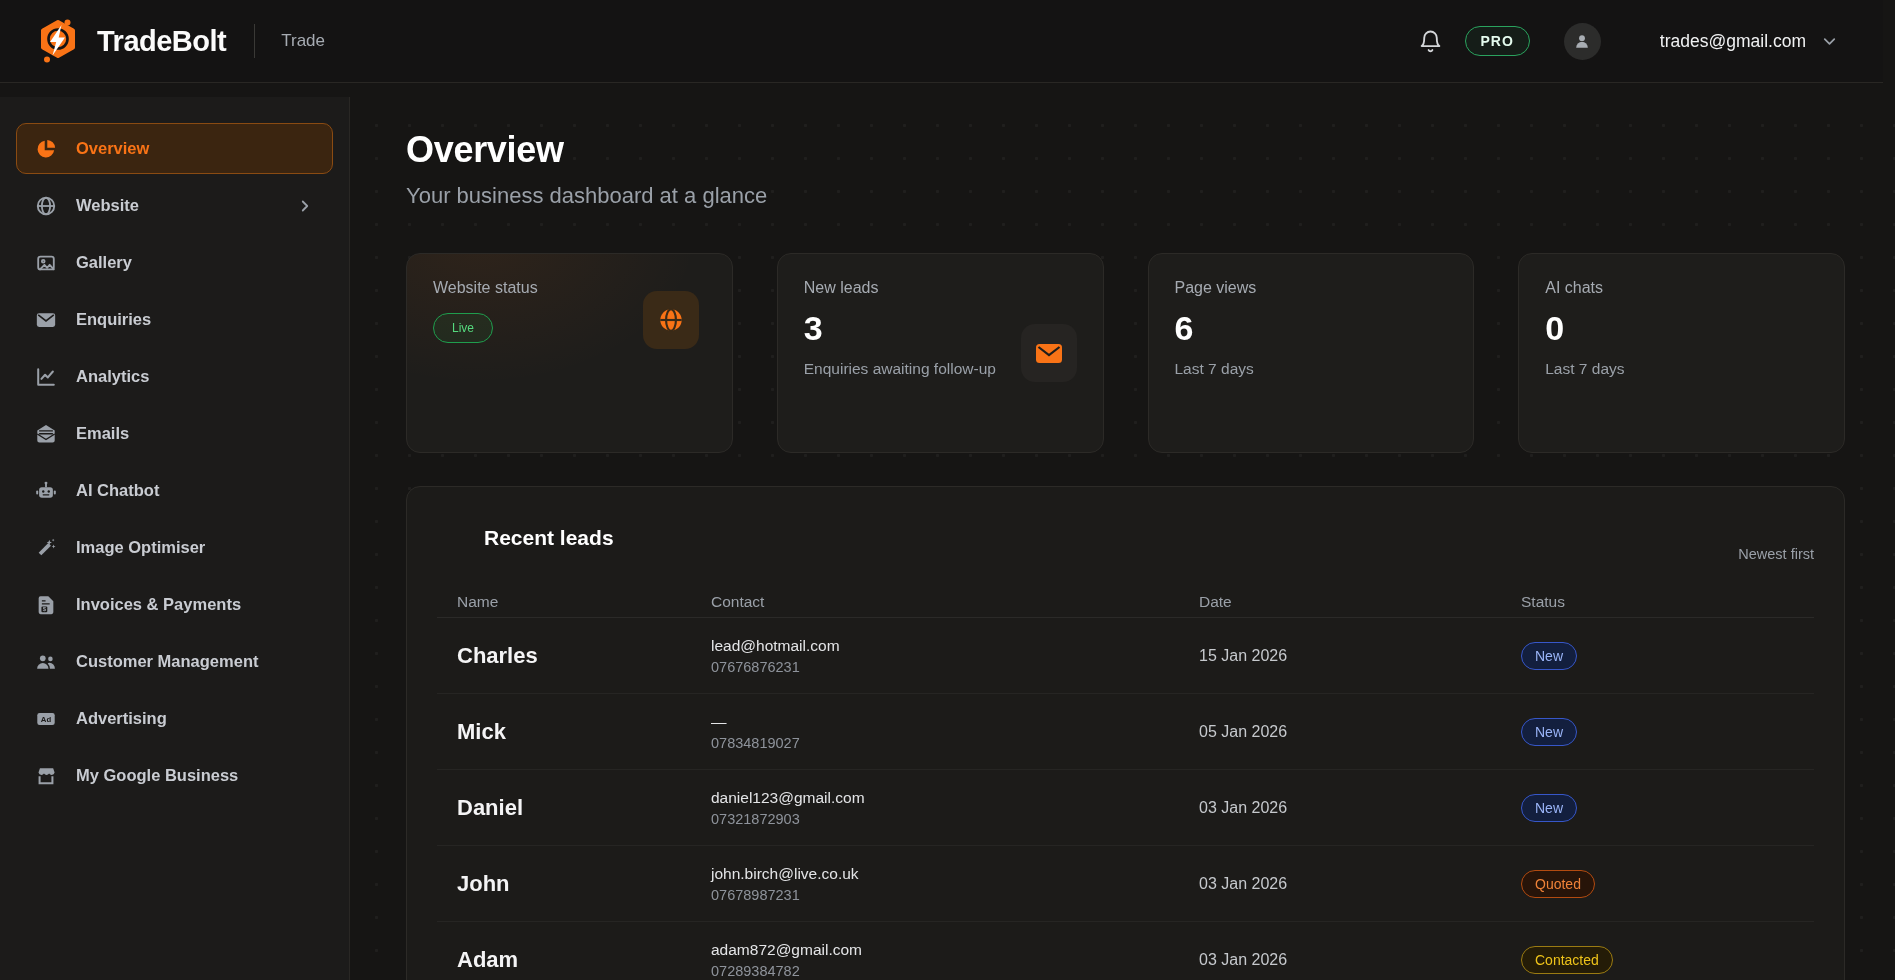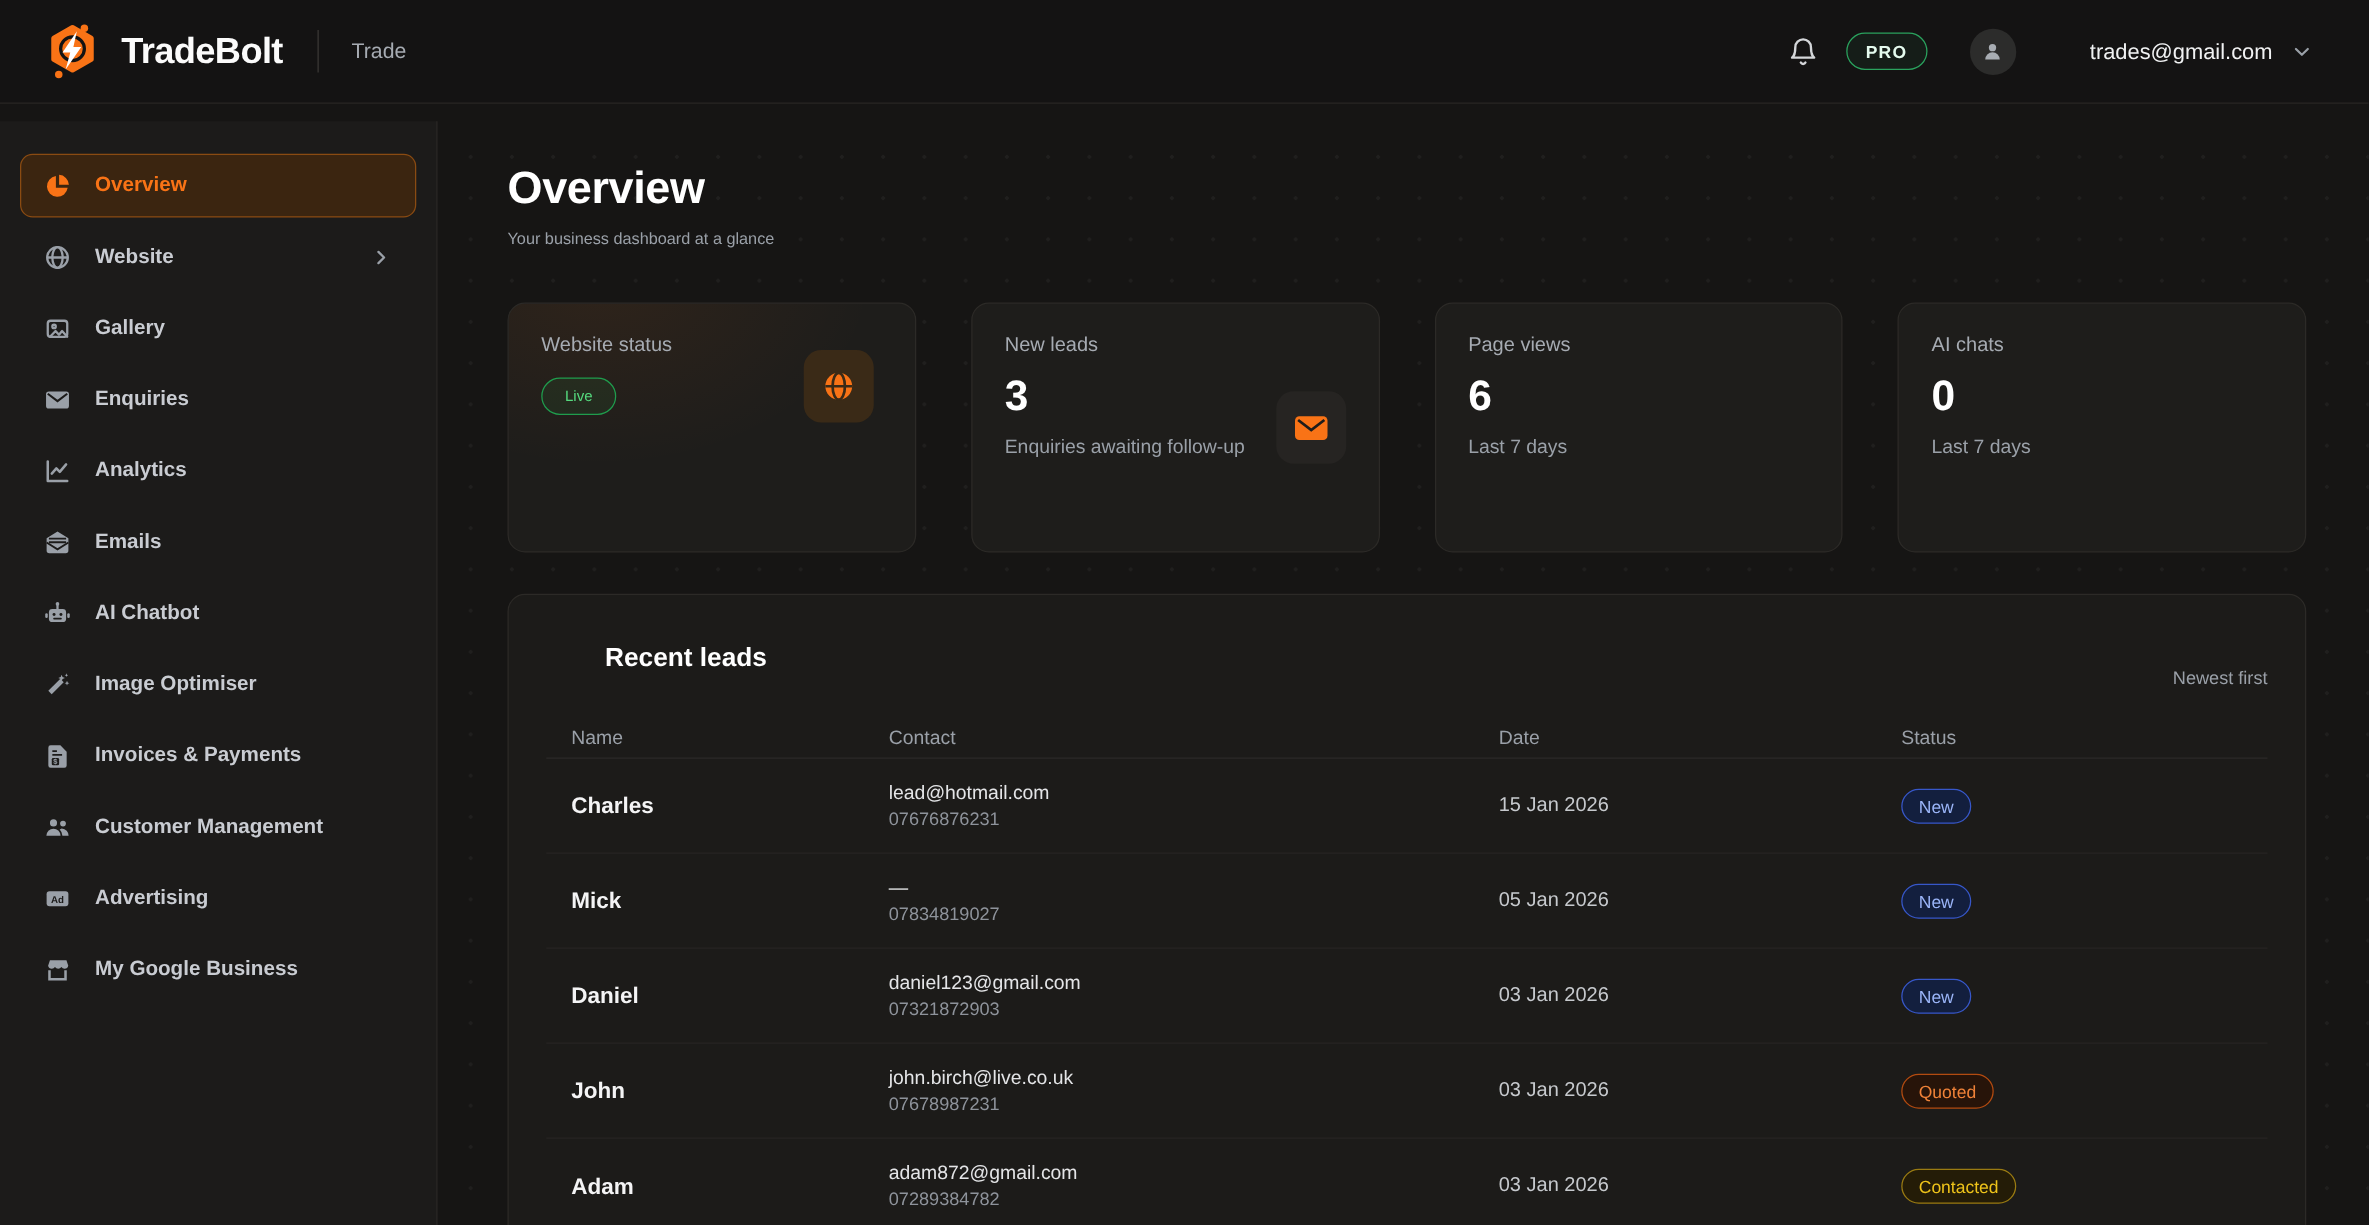--- a/index.html
+++ b/index.html
@@ -19,21 +19,21 @@
     background:var(--main-bg);
     font-family:"Liberation Sans",sans-serif;
     color:var(--text);
     position:relative;
   }
   svg{display:block;}
   svg text{font-family:"Liberation Sans",sans-serif;}
 
   
   .topbar{
-    position:absolute;top:0;left:0;right:0;height:83px;
+    position:absolute;top:0;left:0;right:12px;height:83px;
     background:var(--header-bg);
     border-bottom:1px solid #292724;
     display:flex;align-items:center;
     padding:0 44px 0 34px;
     z-index:20;
   }
   .brand{display:flex;align-items:center;gap:15px;cursor:pointer;}
   .brand-name{font-size:29px;font-weight:800;color:#fbfbfb;letter-spacing:-0.5px;}
   .top-divider{width:1px;height:34px;background:#3a3936;margin:0 26px 0 28px;}
   .breadcrumb{font-size:17px;color:#a6abb2;}
@@ -77,21 +77,21 @@
   
   .main{
     position:absolute;top:97px;left:350px;right:0;bottom:0;
     padding:28px 50px 0 56px;
     overflow:hidden;
     background-image:radial-gradient(rgba(255,255,255,0.045) 1.4px,transparent 1.5px);
     background-size:33px 33px;
     background-position:10px 12px;
   }
   .page-title{font-size:36px;font-weight:700;color:#ffffff;margin-top:4px;letter-spacing:-0.3px;}
-  .page-subtitle{font-size:13px;color:var(--muted);margin-top:12px;}
+  .page-subtitle{font-size:22px;color:var(--muted);margin-top:12px;}
 
   
   .cards{margin-top:44px;display:grid;grid-template-columns:repeat(4,1fr);gap:44px;}
   .card{
     position:relative;height:200px;
     background:var(--card-bg);
     border:1px solid var(--line);
     border-radius:14px;
     padding:25px 26px;
     cursor:pointer;
@@ -125,21 +125,21 @@
     padding:27px 30px;
   }
   .panel-head{display:flex;align-items:center;justify-content:space-between;}
   .panel-title{font-size:21px;font-weight:700;color:#ffffff;margin-left:47px;}
   .panel-sort{font-size:14.5px;color:var(--muted);background:none;border:none;cursor:pointer;margin-top:32px;}
   .leads-grid{display:grid;grid-template-columns:254px 488px 322px 1fr;align-items:center;padding-left:20px;}
   .leads-header{margin-top:31px;padding-bottom:6px;border-bottom:1px solid #2b2a28;}
   .leads-header span{font-size:15.5px;color:var(--muted);}
   .lead-row{min-height:76px;border-bottom:1px solid #262523;cursor:pointer;}
   .lead-row:last-child{border-bottom:none;}
-  .lead-name{font-size:18px;font-weight:600;color:#f4f4f5;}
+  .lead-name{font-size:22px;font-weight:600;color:#f4f4f5;}
   .lead-email{font-size:15.5px;color:#e4e5e7;}
   .lead-phone{font-size:14.5px;color:#8e939b;margin-top:4px;}
   .lead-date{font-size:16px;color:#c6c9cd;}
   .status-badge{
     display:inline-block;justify-self:start;
     font-size:14px;border-radius:999px;padding:5px 13px;
     border:1px solid transparent;
   }
   .b-new{color:#9ab4f7;border-color:#3757c9;background:#131f3e;}
   .b-quoted{color:#ef8238;border-color:#b34b10;background:#271409;}

